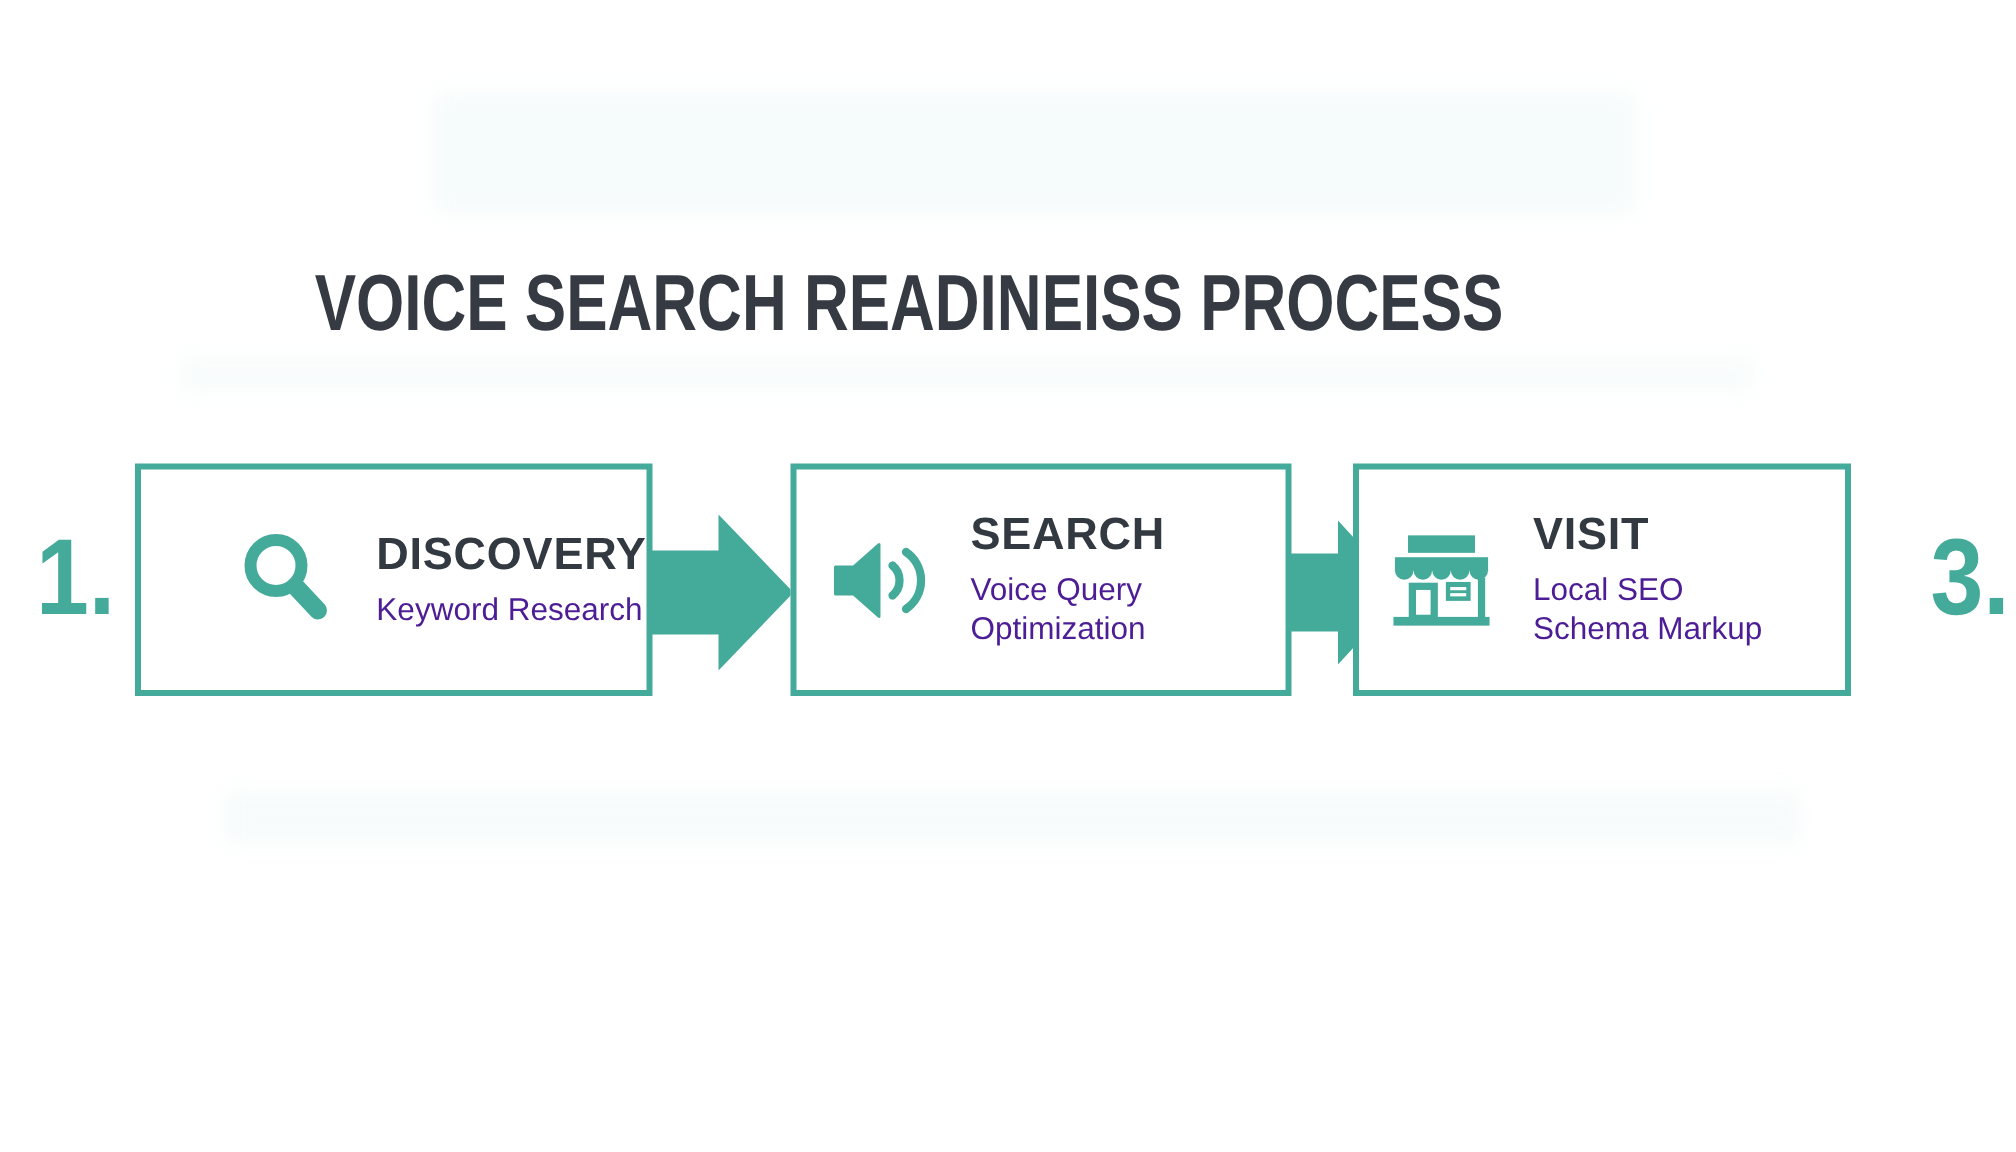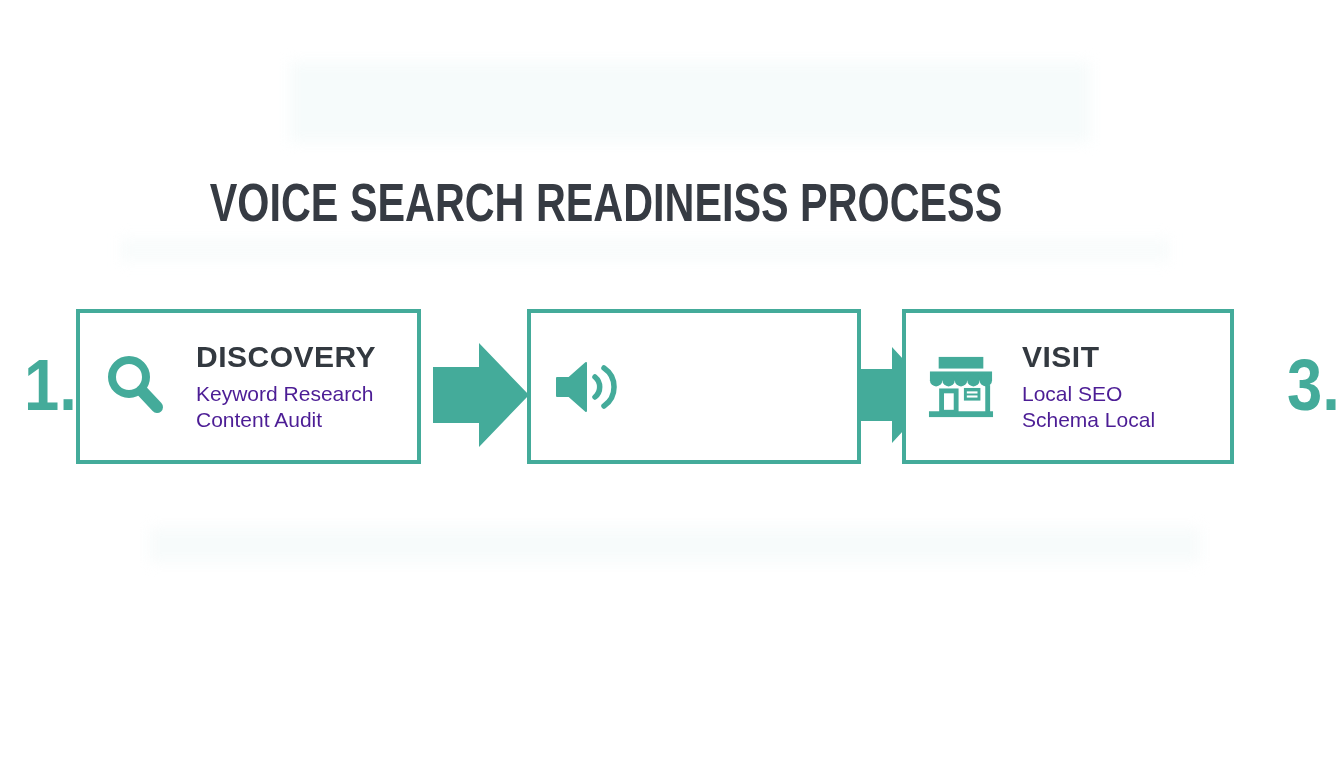--- a/index.html
+++ b/index.html
@@ -18,21 +18,21 @@
     display:inline-block;font-size:53px;font-weight:bold;color:#363B43;
     letter-spacing:0px;transform:scaleX(0.78);transform-origin:50% 50%;
     white-space:nowrap;
   }
 
   .step-box{
     position:absolute;top:309px;height:155px;box-sizing:border-box;
     border:4px solid #44AB9A;background:#ffffff;
     display:flex;align-items:center;padding-left:22px;
   }
-  .step-box.b1{left:76px;width:345px;}
+  .step-box.b1{left:90px;width:345px;justify-content:flex-end;}
   .step-box.b2{left:527px;width:334px;}
   .step-box.b3{left:902px;width:332px;}
 
   .icon-wrap{width:66px;height:70px;flex:0 0 66px;margin-right:28px;display:flex;align-items:center;justify-content:center;}
   .icon-wrap svg{display:block;}
 
   .step-text{display:flex;flex-direction:column;}
   .step-heading{font-size:30px;font-weight:bold;color:#333940;letter-spacing:0.5px;margin-bottom:7px;}
   .step-line{font-size:21px;color:#4c1d95;line-height:26px;}
 
@@ -66,38 +66,42 @@
   <div class="step-box b1">
     <span class="icon-wrap">
       <svg width="66" height="70" viewBox="0 0 66 70">
         <circle cx="27" cy="25" r="17" fill="none" stroke="#44AB9A" stroke-width="8"></circle>
         <line x1="40" y1="39" x2="55" y2="55" stroke="#44AB9A" stroke-width="12" stroke-linecap="round"></line>
       </svg>
     </span>
     <div class="step-text">
       <div class="step-heading">DISCOVERY</div>
       <div class="step-line">Keyword Research</div>
-      <div class="step-line">Content Audit</div>
     </div>
   </div>
 
   <div class="arrow a1">
     <svg width="96" height="104" viewBox="0 0 96 104">
       <polygon points="0,24 46,24 46,0 96,52 46,104 46,80 0,80" fill="#44AB9A"></polygon>
     </svg>
   </div>
 
   <div class="step-box b2">
     <span class="icon-wrap">
       <svg width="62" height="58" viewBox="0 0 62 58">
         <path d="M2,20 h12 l17,-15 v48 l-17,-15 h-12 z" fill="#44AB9A" stroke="#44AB9A" stroke-width="2" stroke-linejoin="round"></path>
         <path d="M40,19 a13,13 0 0 1 0,20" fill="none" stroke="#44AB9A" stroke-width="5.5" stroke-linecap="round"></path>
         <path d="M49,10 a23,23 0 0 1 0,38" fill="none" stroke="#44AB9A" stroke-width="5.5" stroke-linecap="round"></path>
       </svg>
     </span>
+    <div class="step-text">
+      <div class="step-heading">SEARCH</div>
+      <div class="step-line">Voice Query</div>
+      <div class="step-line">Optimization</div>
+    </div>
   </div>
 
   <div class="arrow a2">
     <svg width="78" height="96" viewBox="0 0 78 96">
       <polygon points="0,22 34,22 34,0 78,48 34,96 34,74 0,74" fill="#44AB9A"></polygon>
     </svg>
   </div>
 
   <div class="step-box b3">
     <span class="icon-wrap">
@@ -113,17 +117,17 @@
         <rect x="37" y="33" width="17" height="13" fill="#44AB9A"></rect>
         <rect x="40" y="36.5" width="11" height="2.2" fill="#ffffff"></rect>
         <rect x="40" y="40.7" width="11" height="2.2" fill="#ffffff"></rect>
         <rect x="59" y="30" width="5" height="28" fill="#44AB9A"></rect>
         <rect x="1" y="57" width="66" height="6" fill="#44AB9A"></rect>
       </svg>
     </span>
     <div class="step-text">
       <div class="step-heading">VISIT</div>
       <div class="step-line">Local SEO</div>
-      <div class="step-line">Schema Local</div>
+      <div class="step-line">Schema Markup</div>
     </div>
   </div>
 
 </div>
 
 </body></html>

